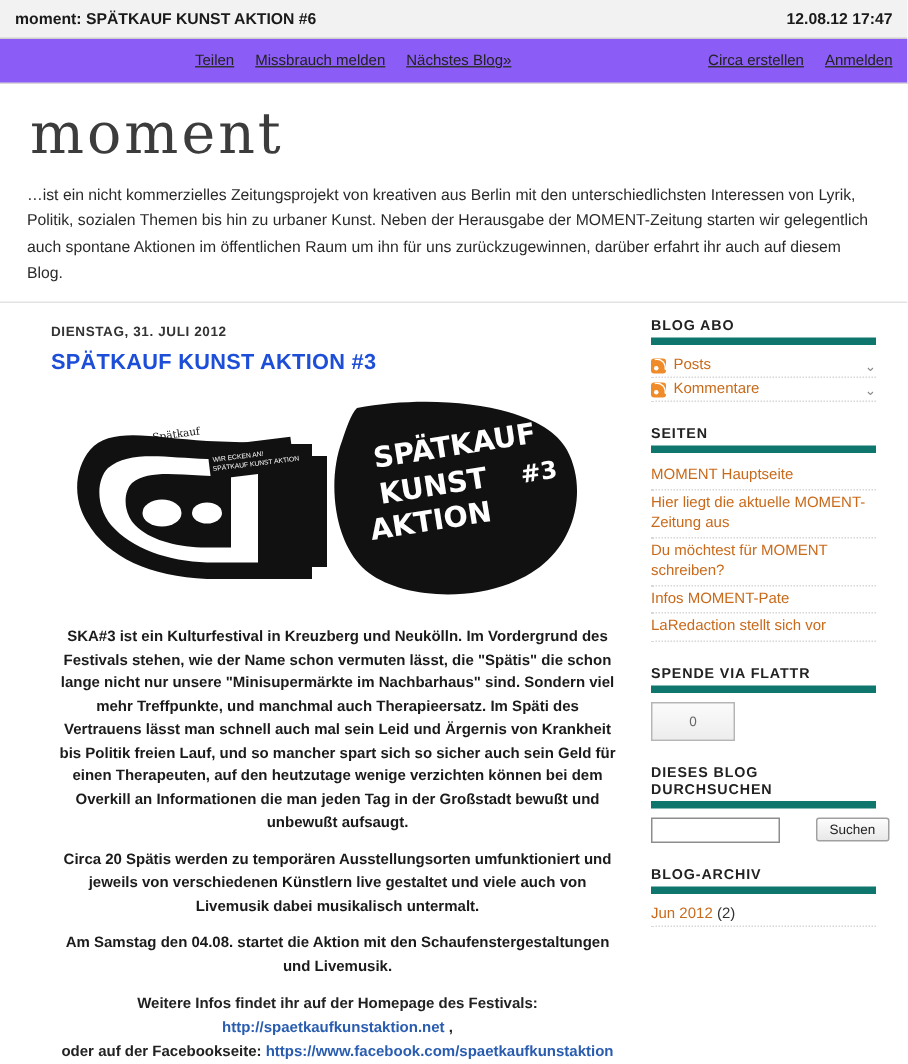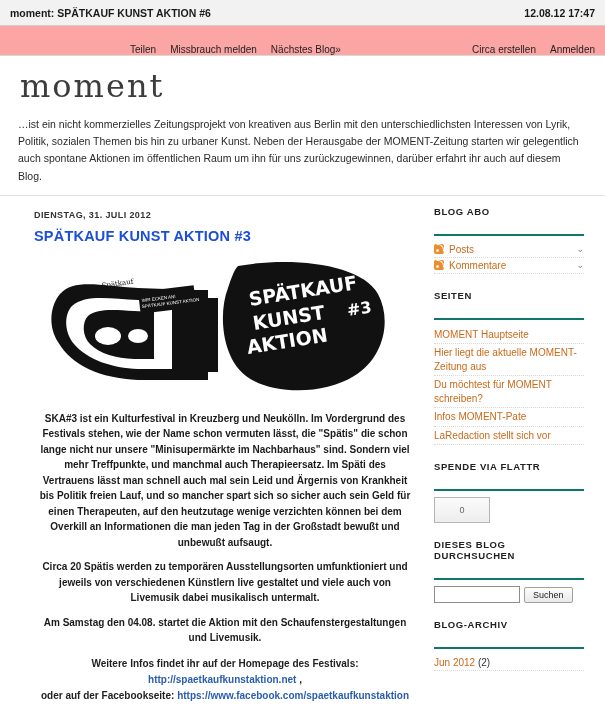--- a/index.html
+++ b/index.html
@@ -21,39 +21,40 @@
     padding: 0 10px;
     font-size: 10.5px;
     font-weight: bold;
     color: #1a1a1a;
   }
   .titlebar .clock { margin-left: auto; font-weight: bold; }
 
   
   .navbar {
     height: 30px;
-    background: #fca5a5;
+    background: #8b5cf6;
     border-bottom: 1px solid #d9d9d9;
-    display: flex; align-items: flex-end;
+    display: flex; align-items: center;
     padding: 0 10px;
     font-size: 10px;
     color: #333;
+    text-decoration: underline;
   }
   .navbar .nav-left { display: flex; align-items: center; gap: 14px; margin-left: 120px;}
   .navbar .nav-right { display: flex; align-items: center; gap: 14px; margin-left: auto; }
   .navbar a { color: #222; text-decoration: none; }
 
   
   .header {
     padding: 14px 14px 10px 14px;
     border-bottom: 1px solid #e3e3e3;
   }
   .logo {
     font-family: "DejaVu Serif", serif;
-    font-size: 32px;
+    font-size: 38px;
     letter-spacing: 2px;
     color: #3c3c3c;
     font-weight: normal;
     margin: 0 0 2px 6px;
     line-height: 1.05;
   }
   .tagline {
     font-size: 10.5px;
     line-height: 1.65;
     color: #2a2a2a;
@@ -106,29 +107,30 @@
   }
   .post-body p { margin: 0 0 9px 0; }
   .post-links { text-align:center; font-size: 10px; font-weight: bold; margin: 0 10px 12px 26px; line-height:1.6;}
   .post-links a { color: #2a5db0; text-decoration: none; }
   .btn {
     font-size: 9px; padding: 2px 8px;
     border: 1px solid #a0a0a0;
     background: linear-gradient(#fdfdfd,#e8e8e8);
     border-radius: 2px; color:#222;
     font-family: "Liberation Sans", sans-serif;
+    margin-left: 20px;
   }
 
   
   .side-sec { margin-bottom: 16px; }
   .side-title {
     font-size: 9.5px; font-weight: bold; letter-spacing: .6px;
     color: #222; text-transform: uppercase;
-    border-bottom: 2px solid #0f766e;
-    padding-bottom: 17px; margin-bottom: 6px;
+    border-bottom: 5px solid #0f766e;
+    padding-bottom: 2px; margin-bottom: 6px;
   }
   .feed-row {
     display:flex; align-items:center; gap:5px;
     font-size: 10px; color: #d07020; padding: 2px 0;
     border-bottom: 1px dotted #d8d8d8;
     justify-content: space-between;
   }
   .feed-row .label { color:#c96a1b; }
   .feed-row .caret { margin-left:auto; color:#888; font-size: 9px;}
   .rss {

